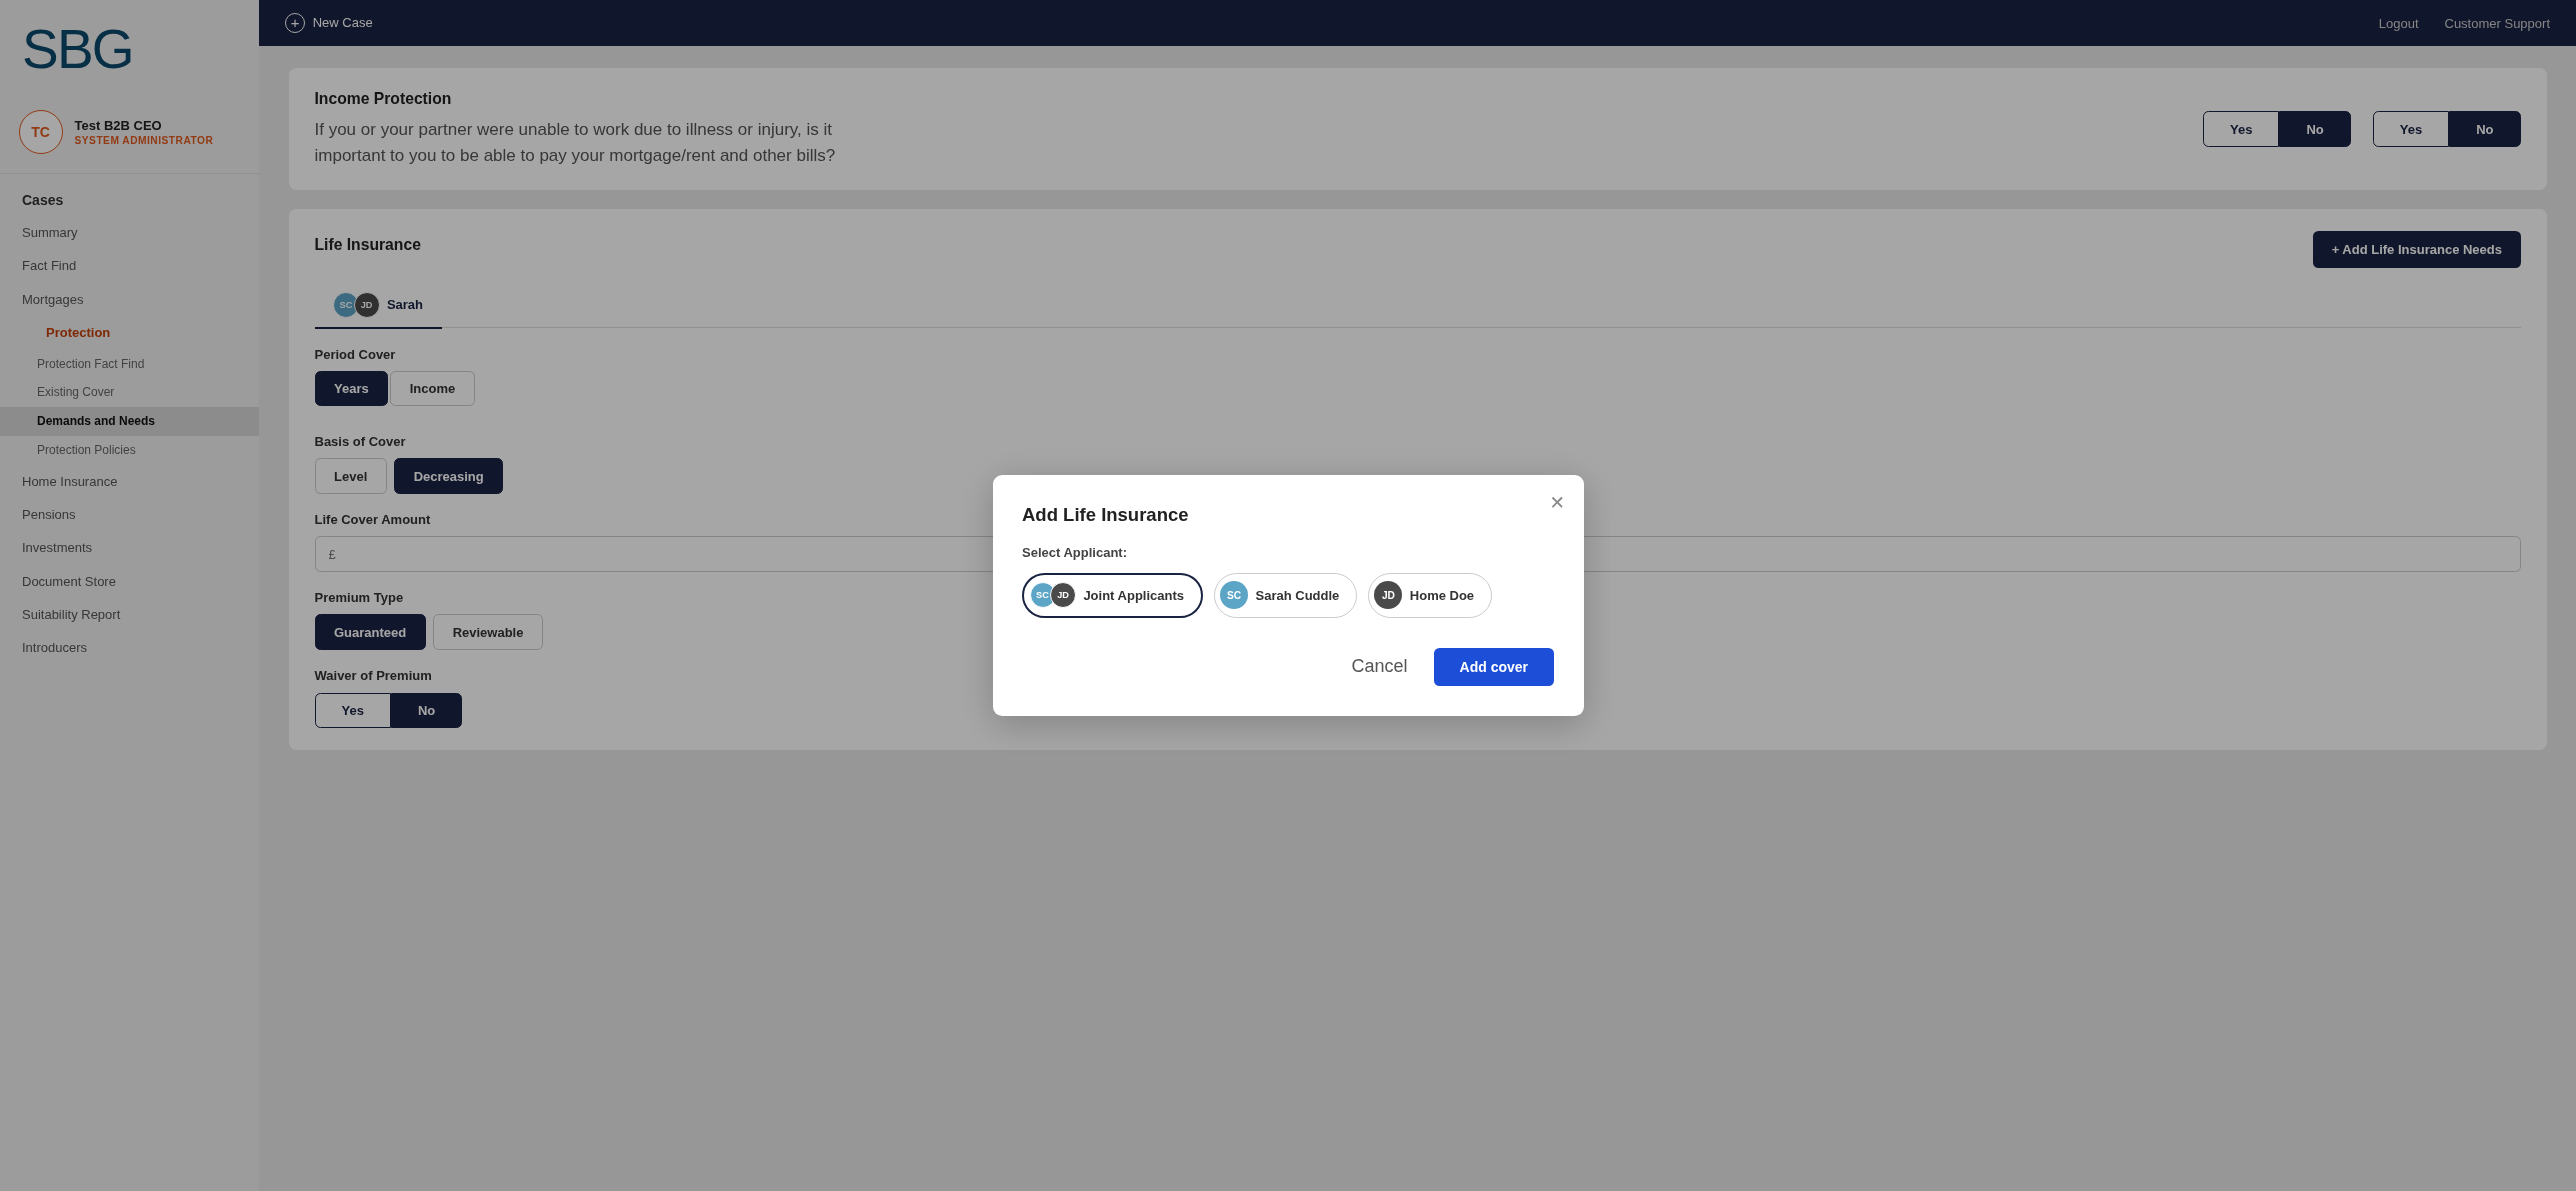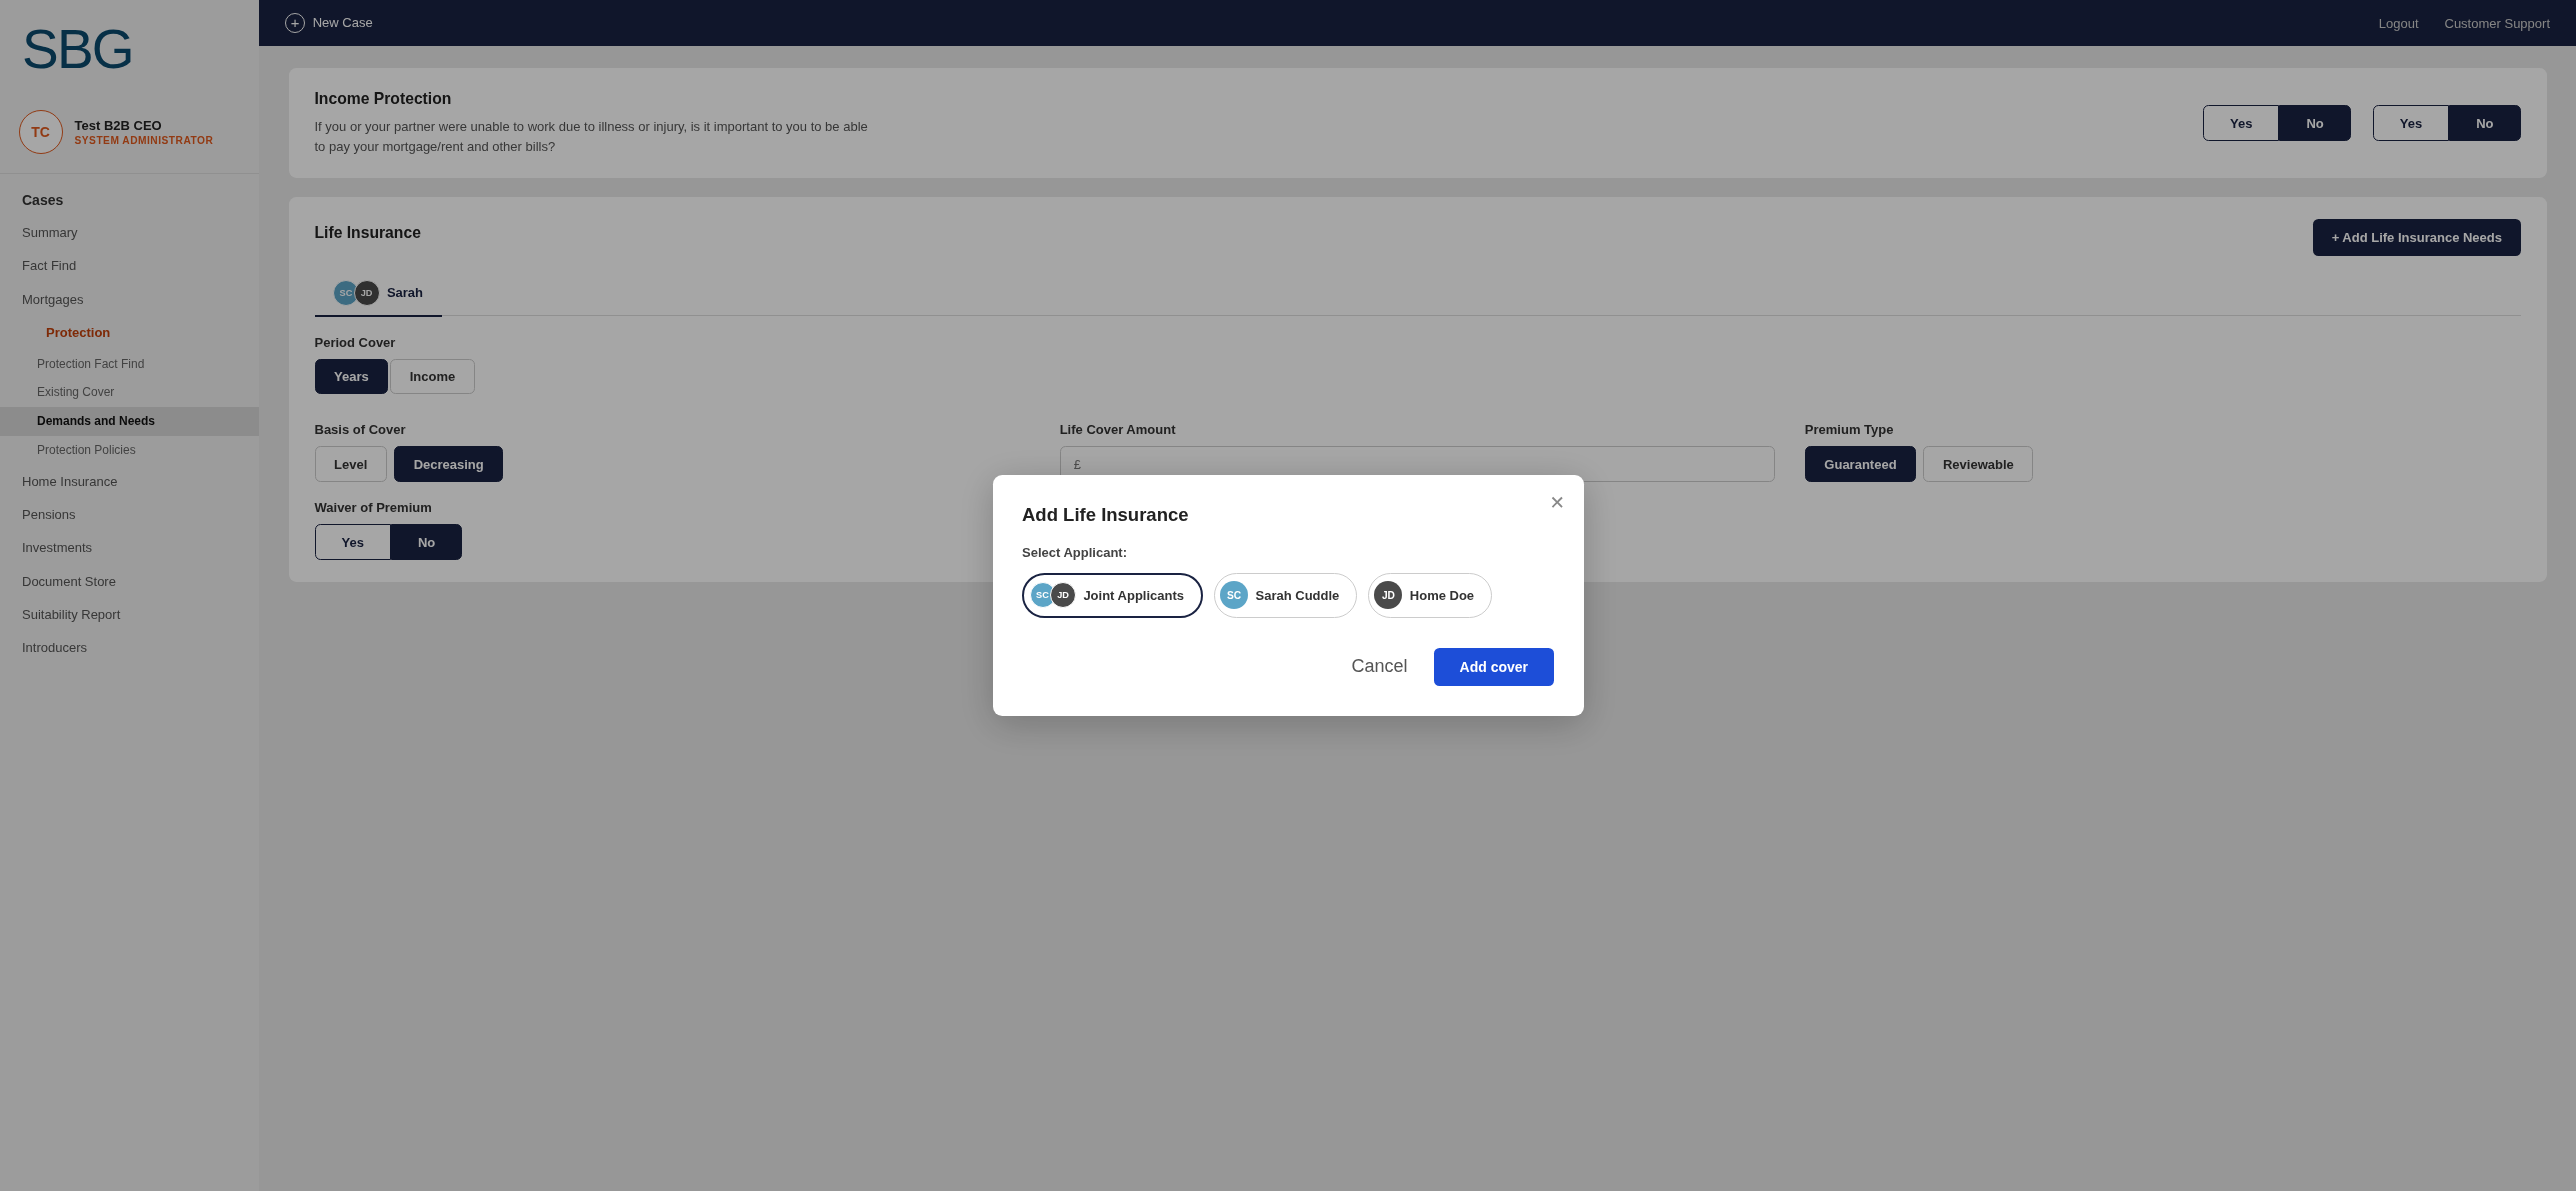--- a/index.html
+++ b/index.html
@@ -92,21 +92,21 @@
     .content { flex: 1; overflow-y: auto; padding: 22px 29.5px; position: relative; }
 
     
     .section-block {
       background: white;
       border-radius: 7.4px;
       padding: 22px 26px;
       margin-bottom: 18.5px;
     }
     .section-title { font-size: 15.7px; font-weight: 700; color: #222; margin-bottom: 9.2px; }
-    .section-desc { font-size: 13px; color: #555; line-height: 1.5; max-width: 554px; }
+    .section-desc { font-size: 17px; color: #555; line-height: 1.5; max-width: 554px; }
 
     .yes-no-group { display: flex; gap: 0; }
     .yn-btn {
       padding: 9.2px 26px;
       font-size: 13px;
       font-weight: 600;
       border: 1.8px solid #1a2342;
       cursor: pointer;
       background: white;
       color: #1a2342;
@@ -156,21 +156,21 @@
       padding: 9.2px 18.5px;
       font-size: 13px;
       cursor: pointer;
       color: #666;
       border-bottom: 2.8px solid transparent;
       margin-bottom: -1.8px;
     }
     .tab.active { color: #1a2342; border-bottom-color: #1a2342; font-weight: 600; }
 
     
-    .form-grid { display: grid; grid-template-columns: 1fr 1fr 1fr; gap: 18.5px 29.5px; margin-top: 28px; }
+    .form-grid { display: grid; grid-template-columns: 1fr; gap: 18.5px 29.5px; margin-top: 28px; }
     .form-label { font-size: 13px; font-weight: 600; color: #333; margin-bottom: 9.2px; }
     .btn-group { display: flex; gap: 7.4px; flex-wrap: wrap; }
     .choice-btn {
       padding: 9.2px 18.5px;
       border: 1.8px solid #ccc;
       border-radius: 5.5px;
       background: white;
       font-size: 13px;
       font-weight: 600;
       color: #333;

